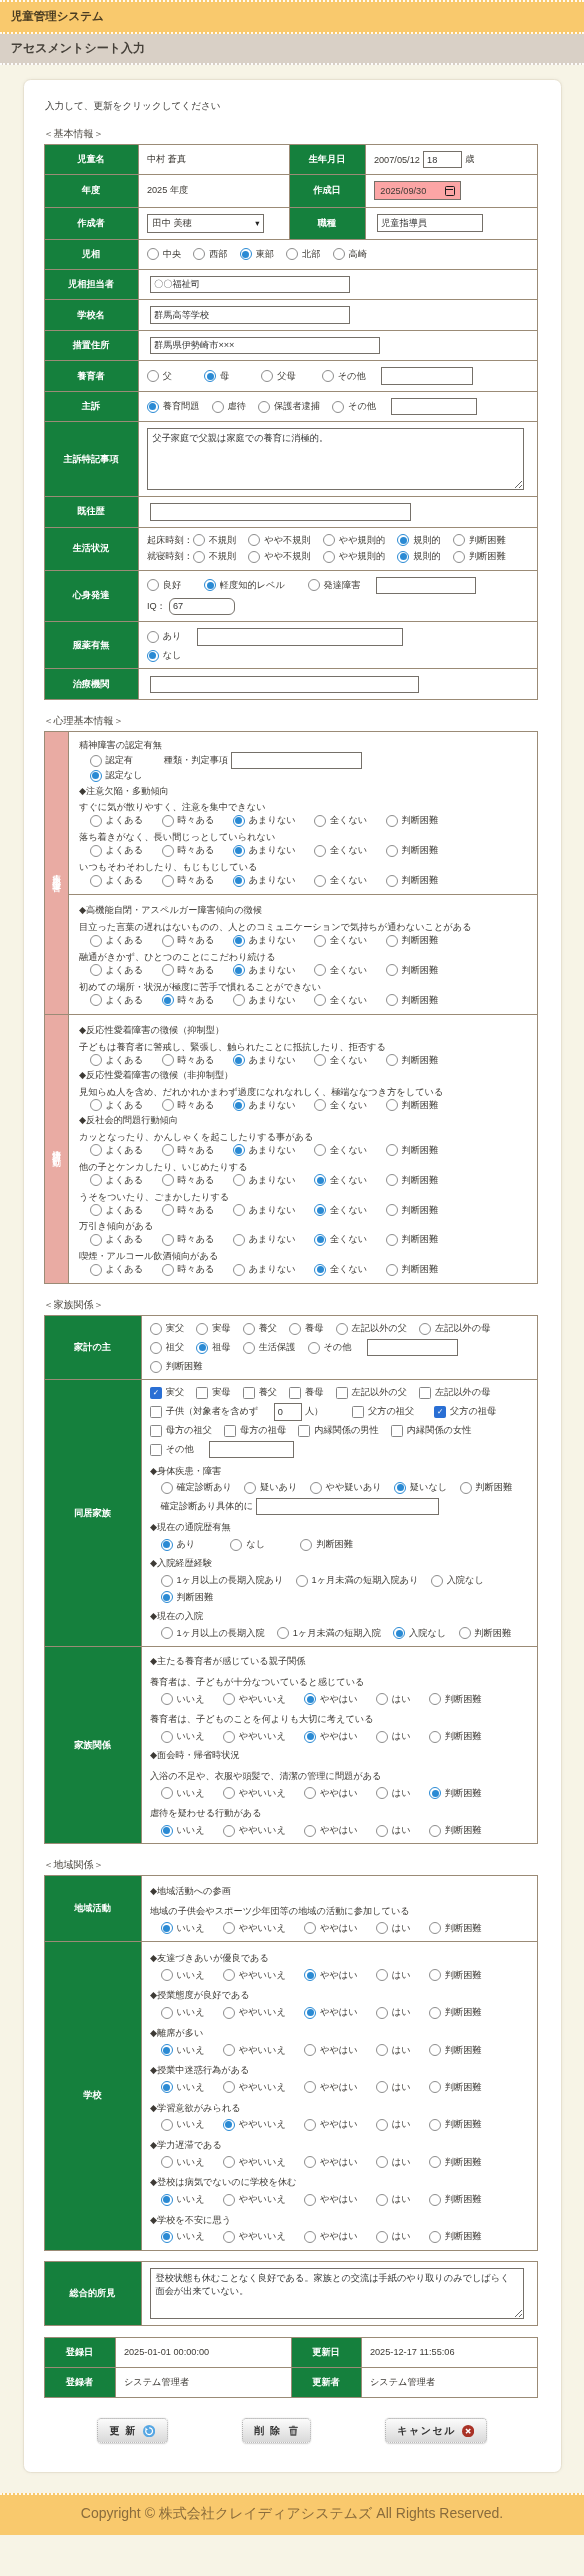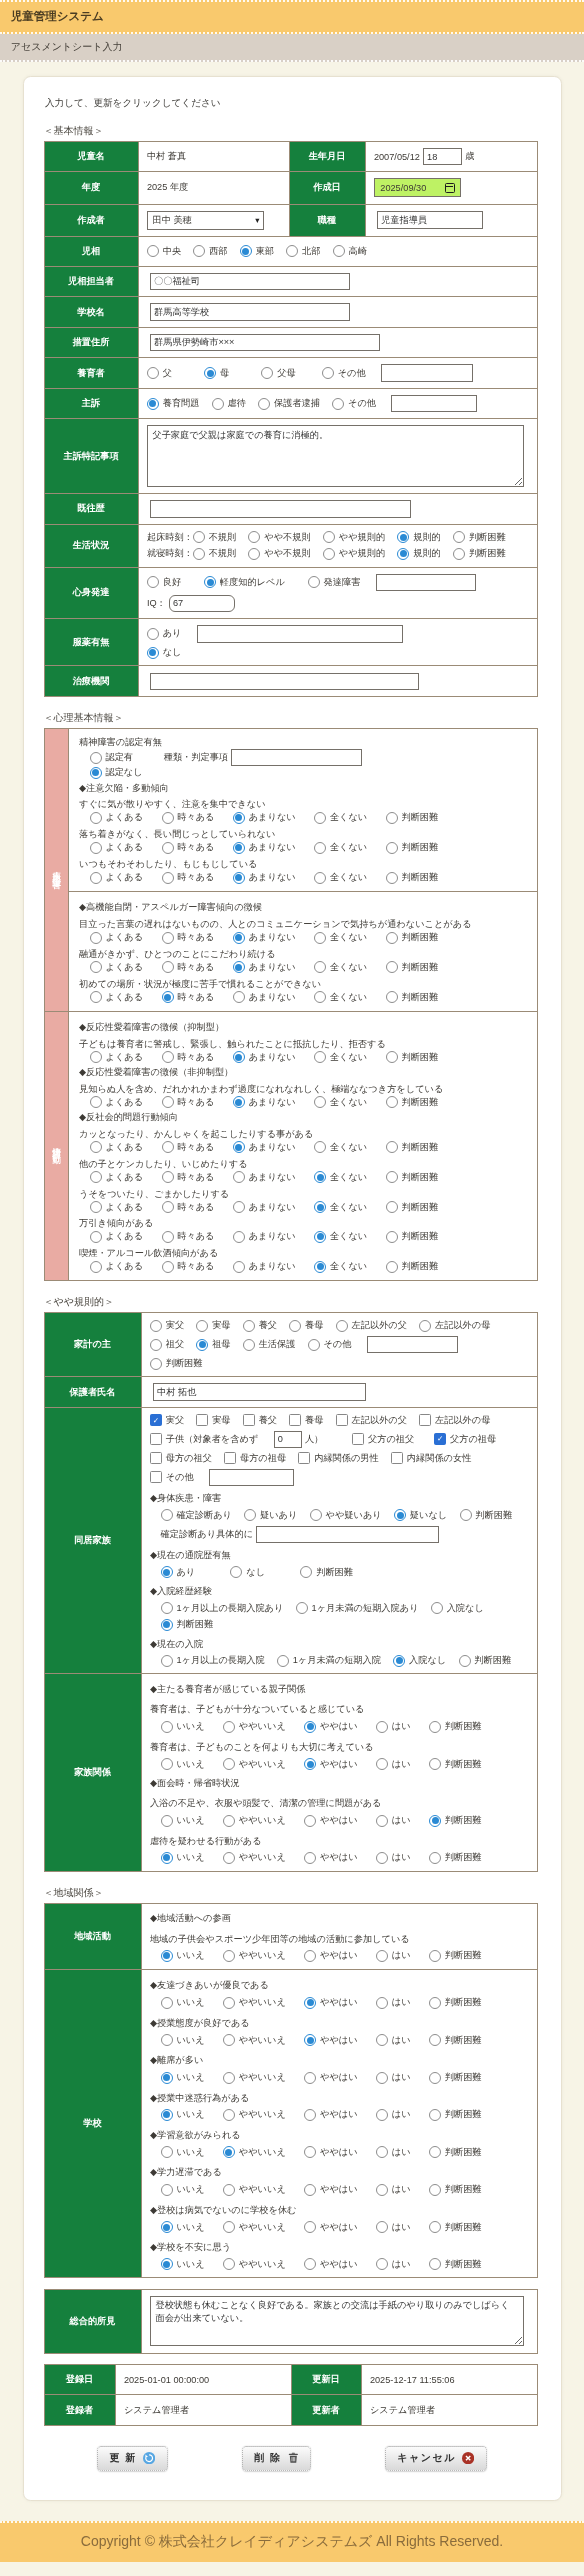--- a/index.html
+++ b/index.html
@@ -7,21 +7,21 @@
     width:584px;margin:0 auto;background:#f7f4e6;
     font-family:"Liberation Sans","DejaVu Sans",sans-serif;
     font-size:9.2px;color:#3d3a35;
   }
   
   .app-header{
     background:#f9c96d;padding:7px 10.7px 7.7px;font-size:11.5px;font-weight:bold;color:#4a3c22;
     border-top:2.3px dotted rgba(255,255,255,.9);border-bottom:2.3px dotted rgba(255,255,255,.9);
   }
   .sub-header{
-    background:#d9d0c6;padding:6.1px 10.7px;font-size:10px;font-weight:normal;color:#46413a;
+    background:#d9d0c6;padding:6.1px 10.7px;font-size:12px;font-weight:bold;color:#46413a;
     border-bottom:2.3px dotted rgba(255,255,255,.9);
   }
   .footer{
     background:#f9c96d;border-top:2.3px dotted rgba(255,255,255,.9);
     margin-top:20px;padding:10px 0 11.5px;text-align:center;font-size:14px;color:#8a6c3c;
   }
   
   .card{
     width:537px;margin:14px auto 0;background:#fff;border:0.8px solid #e7e1d0;border-radius:7.7px;
     padding:15.3px 0 26px;box-shadow:0 0 3.8px rgba(0,0,0,.05);
@@ -61,21 +61,21 @@
   .rb{width:10px;height:10px;min-width:10px;border:0.8px solid #8d8d8d;border-radius:50%;background:#fff;position:relative;margin-right:3.8px}
   .rb.on{border-color:#2a8ad4}
   .rb.on::after{content:"";position:absolute;left:1.5px;top:1.5px;right:1.5px;bottom:1.5px;border-radius:50%;background:#2a8ad4}
   .cb{width:10px;height:10px;min-width:10px;border:0.8px solid #878787;border-radius:1.5px;background:#fff;margin-right:3.8px;display:inline-flex;align-items:center;justify-content:center;font-size:7.7px;color:#fff;line-height:1}
   .cb.on{background:#2a6fd4;border-color:#2a6fd4}
   .cb.on::after{content:"✓"}
   .inp{border:0.8px solid #757069;height:15.3px;padding:0 3.1px;font-size:9.2px;font-family:inherit;background:#fff;color:#333;margin:0 3.1px}
   .ta{border:0.8px solid #757069;width:96%;font-size:9.2px;font-family:inherit;padding:2.3px 4.6px;resize:vertical;color:#333}
   .selbox{border:0.8px solid #757069;height:17px;display:inline-flex;align-items:center;justify-content:space-between;padding:0 3.8px 0 4.6px;background:#fff;cursor:pointer}
   .selarrow::after{content:"▾";font-size:8.4px;color:#222}
-  .datebox{border:0.8px solid #757069;height:17px;display:inline-flex;align-items:center;padding:0 5.4px;gap:18.4px;background:#bef264;cursor:pointer}
+  .datebox{border:0.8px solid #757069;height:17px;display:inline-flex;align-items:center;padding:0 5.4px;gap:18.4px;background:#fca5a5;cursor:pointer}
   .cal{width:8.4px;height:7.7px;border:1.2px solid #1c1c1c;border-radius:1.5px;position:relative;display:inline-block}
   .cal::before{content:"";position:absolute;left:0.8px;right:0.8px;top:1.5px;border-top:1.2px solid #1c1c1c}
   .t{white-space:nowrap}
   
   .btn-row{display:flex;justify-content:center;gap:74px;margin:20px 0 3.1px}
   .btn{
     display:inline-flex;align-items:center;gap:6.1px;
     background:linear-gradient(#fbfbfb,#d9d9d9);border:0.8px dotted #b3b3b3;border-radius:4.6px;
     padding:4.6px 11.5px;font-size:10px;font-weight:bold;color:#333;font-family:inherit;
     box-shadow:0 0.8px 1.5px rgba(0,0,0,.18);cursor:pointer;letter-spacing:1.5px;
@@ -709,21 +709,21 @@
               <label class="opt">
                 <span class="rb"></span>
                 <span class="t">判断困難</span>
               </label>
             </div>
           </div>
         </div>
       </div>
     </div>
 
-  <h3 class="sec-h">＜やや規則的＞</h3>
+  <h3 class="sec-h">＜家族関係＞</h3>
   <div class="tbl" id="family-table">
       <div class="trow grid2f">
         <div class="lcell">家計の主</div>
         <div class="vcell">
           <div class="line">
             <label class="opt">
               <span class="rb"></span>
               <span class="t">実父</span>
             </label>
             <label class="opt">
@@ -764,28 +764,20 @@
               <span class="rb"></span>
               <span class="t">その他</span>
             </label>
             <input class="inp" type="text" value="" style="width: 83px;">
           </div>
           <div class="line">
             <label class="opt">
               <span class="rb"></span>
               <span class="t">判断困難</span>
             </label>
-          </div>
-        </div>
-      </div>
-      <div class="trow grid2f">
-        <div class="lcell">保護者氏名</div>
-        <div class="vcell">
-          <div class="line">
-            <input class="inp" type="text" value="中村 拓也" style="width: 205px;">
           </div>
         </div>
       </div>
       <div class="trow grid2f">
         <div class="lcell">同居家族</div>
         <div class="vcell">
           <div class="line">
             <label class="opt">
               <span class="cb on"></span>
               <span class="t">実父</span>

